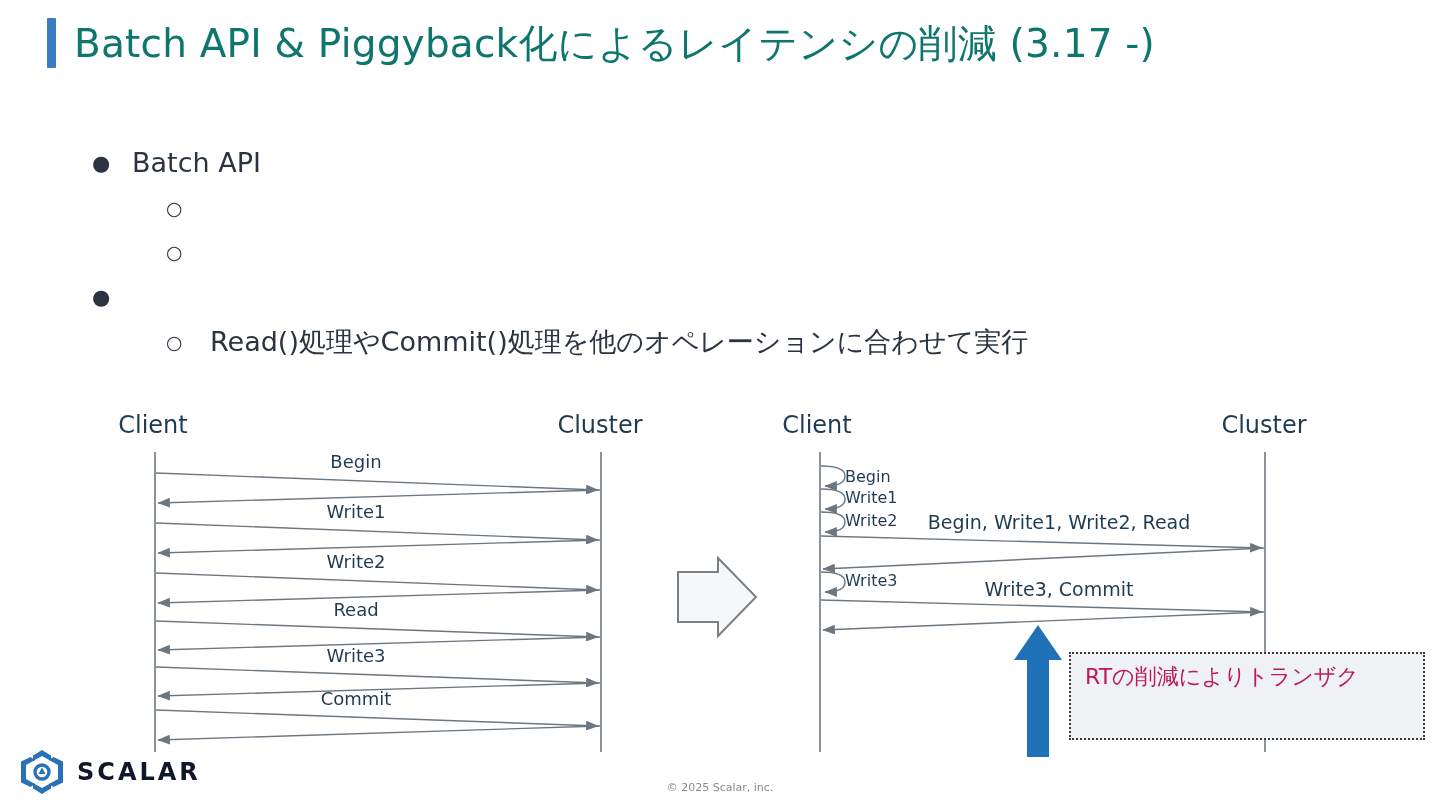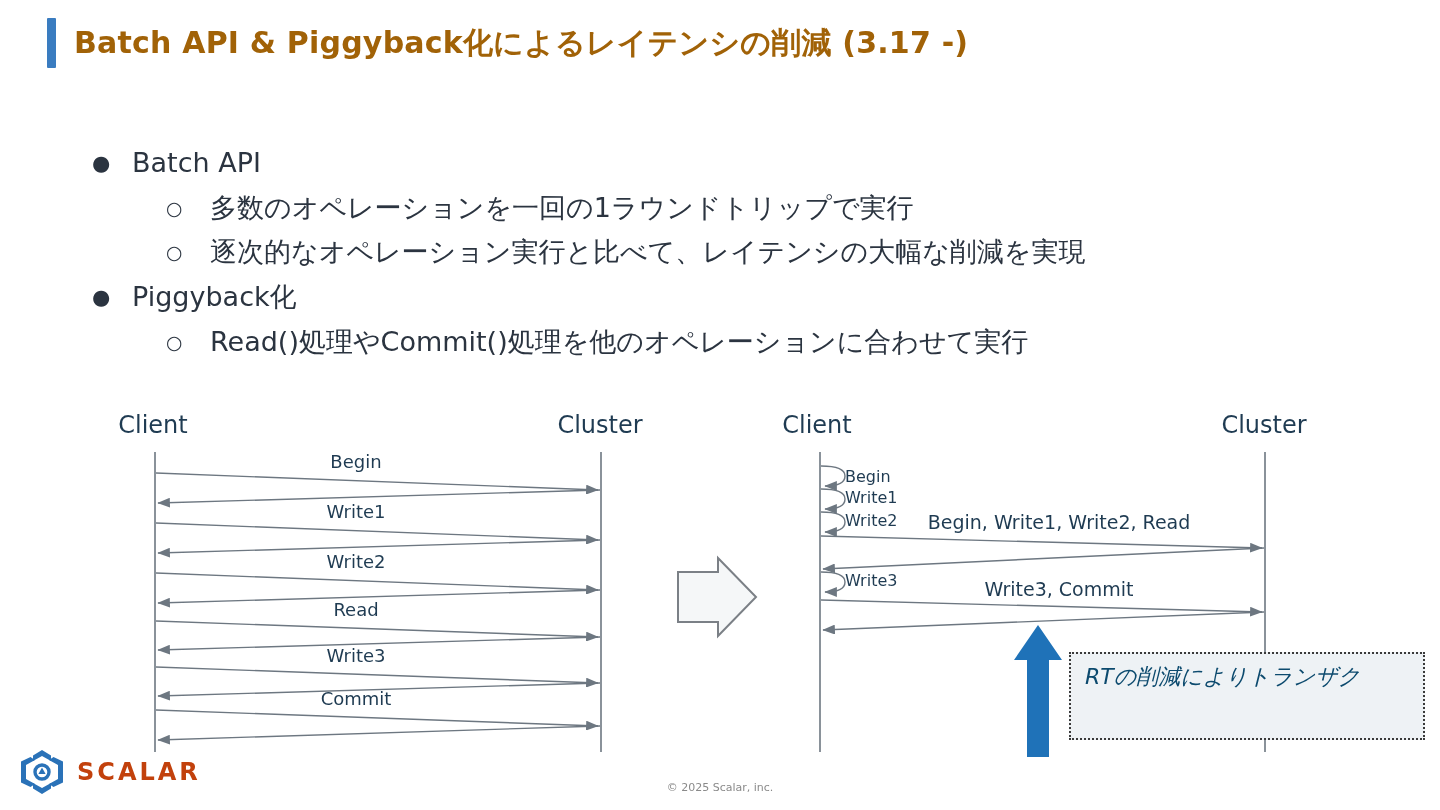--- a/index.html
+++ b/index.html
@@ -13,21 +13,21 @@
 
   
   .title-row{
     position:absolute;left:47px;top:18px;
     display:flex;align-items:center;gap:18px;
   }
   .title-bar{
     width:9px;height:50px;background:#3a7cc0;flex:none;border-radius:1px;
   }
   .title-text{
-    font-size:30px;font-weight:bold;color:#a16207;
+    font-size:39px;font-weight:normal;color:#0f766e;
     letter-spacing:0.2px;white-space:nowrap;line-height:1;
   }
 
   
   .bullets{position:absolute;left:92px;top:140px;width:1280px;}
   .b1,.b2{display:flex;align-items:flex-start;color:#2b3440;}
   .b1{margin-top:0;}
   .b1 .mark{
     width:40px;flex:none;font-size:21px;line-height:46px;color:#2b3440;
   }
@@ -44,27 +44,27 @@
   .diagram svg{display:block;}
 
   
   .callout{
     position:absolute;left:1069px;top:652px;width:356px;height:88px;
     border:2px dotted #3a3a3a;background:#eef2f5;
     box-sizing:border-box;
   }
   .callout-text{
     position:absolute;left:1085px;top:660px;width:330px;
-    font-size:22px;line-height:34px;color:#0c4a6e;font-style:italic;
+    font-size:22px;line-height:34px;color:#be185d;
   }
 
   
   .logo{position:absolute;left:18px;top:748px;display:flex;align-items:center;gap:11px;}
   .logo-word{
-    font-size:24px;font-weight:bold;color:#c2410c;letter-spacing:3px;text-align:center;
+    font-size:24px;font-weight:bold;color:#0f172a;letter-spacing:3px;text-align:center;
   }
   .copyright{
     position:absolute;left:0;top:781px;width:1440px;text-align:center;
     font-size:11px;color:#8a8a8a;
   }
 </style>
 </head>
 <body>
 
 <div class="slide">
@@ -74,29 +74,26 @@
     <div class="title-text">Batch API &amp; Piggyback化によるレイテンシの削減 (3.17 -)</div>
   </div>
 
   <div class="bullets">
     <div class="b1">
       <span class="mark">●</span>
       <span class="txt">Batch API</span>
     </div>
     <div class="b2">
       <span class="mark">○</span>
-      <span class="txt">多数のオペレーションを一回の1ラウンドトリップで実行</span>
     </div>
     <div class="b2">
       <span class="mark">○</span>
-      <span class="txt">逐次的なオペレーション実行と比べて、レイテンシの大幅な削減を実現</span>
     </div>
     <div class="b1">
       <span class="mark">●</span>
-      <span class="txt">Piggyback化</span>
     </div>
     <div class="b2">
       <span class="mark">○</span>
       <span class="txt">Read()処理やCommit()処理を他のオペレーションに合わせて実行</span>
     </div>
   </div>
 
   <div class="diagram">
   <svg width="1440" height="810" viewBox="0 0 1440 810" xmlns="http://www.w3.org/2000/svg">
     <defs>

